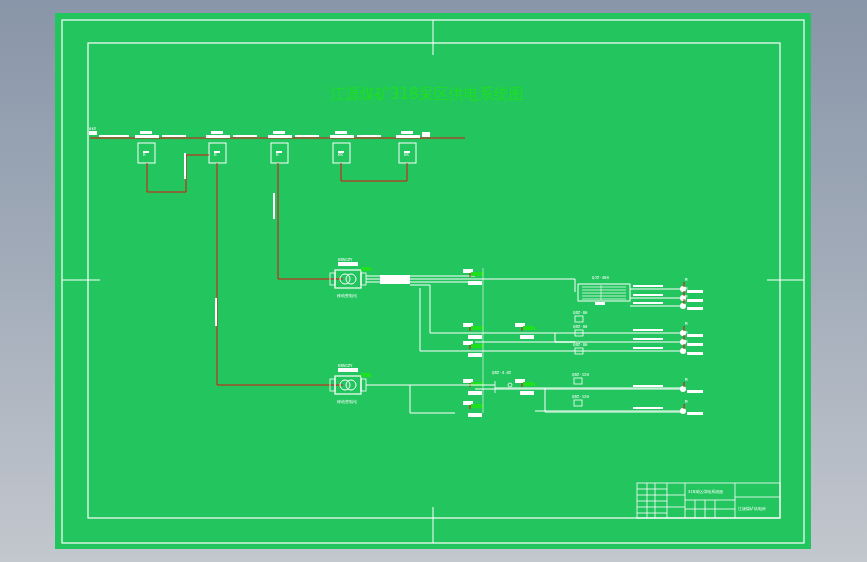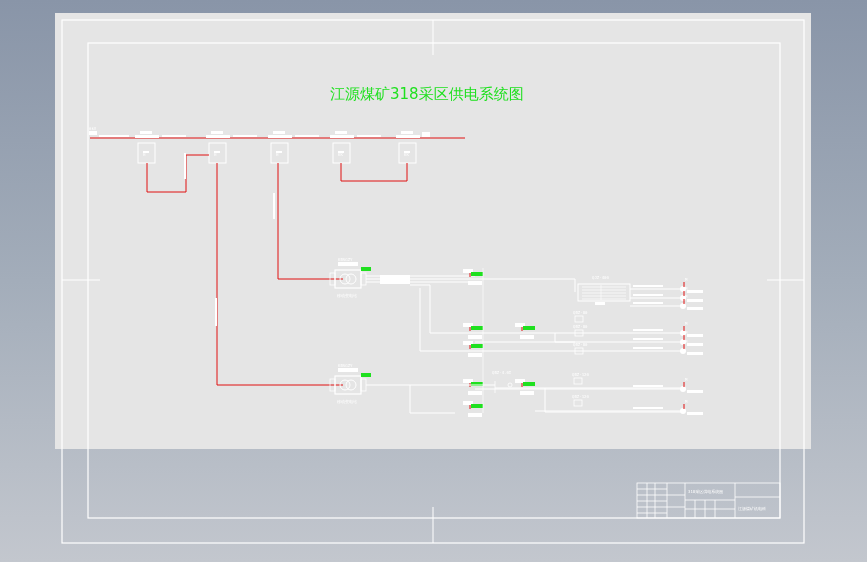--- a/index.html
+++ b/index.html
@@ -2,22 +2,22 @@
 <html><head>
   <meta charset="utf-8">
   <style>
     html, body { margin: 0; padding: 0; }
     body {
       width: 867px; height: 562px; overflow: hidden; position: relative;
       background: linear-gradient(to bottom, #8995a8 0%, #a3adba 50%, #c3c7ce 100%);
       font-family: "DejaVu Sans", sans-serif;
     }
     #viewport {
-      position: absolute; left: 55px; top: 13px; width: 756px; height: 436px;
-      background: #e5e5e5;
+      position: absolute; left: 55px; top: 13px; width: 756px; height: 536px;
+      background: #22c55e;
     }
     svg { position: absolute; left: 0; top: 0; }
     .title-text { fill: #1fe01f; font-family: "DejaVu Sans", sans-serif; font-size: 15px; }
     .tiny { fill: #ffffff; font-family: "DejaVu Sans Mono", monospace; font-size: 4px; }
   </style>
 </head>
 <body>
 
 <div id="viewport">
   <svg width="756" height="536" viewBox="0 0 756 536">

